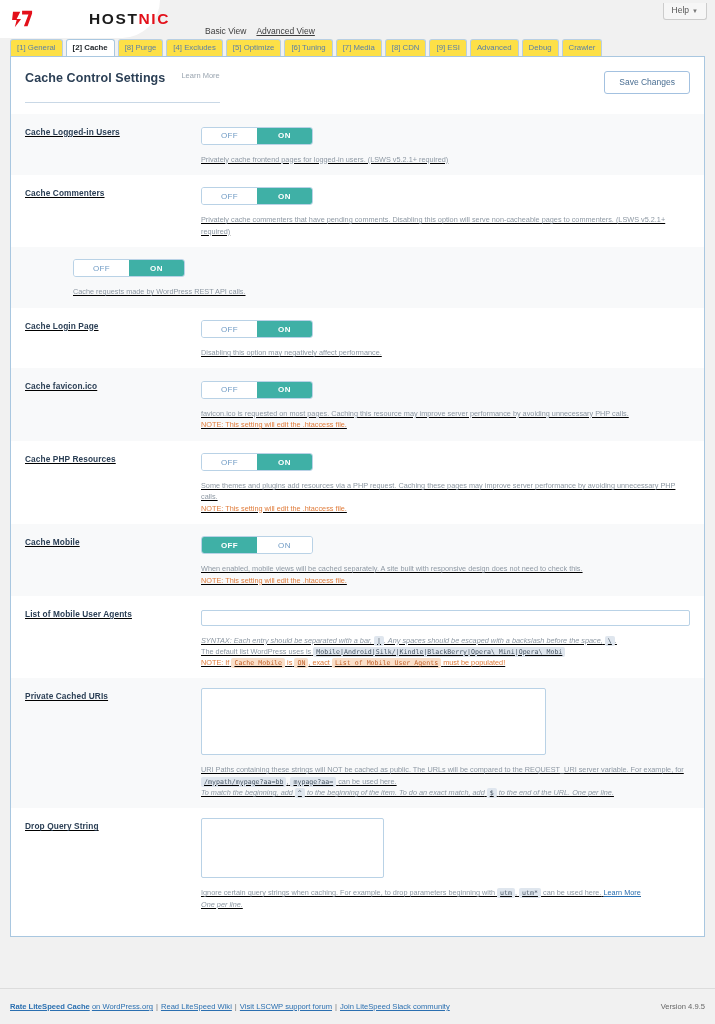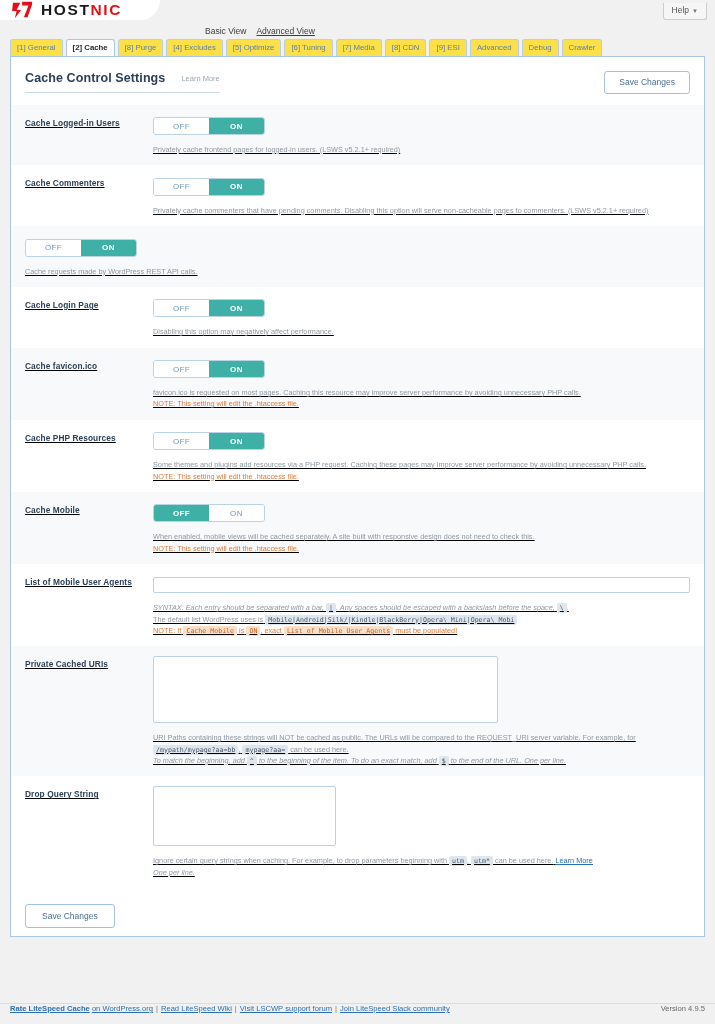--- a/index.html
+++ b/index.html
@@ -15,26 +15,27 @@
 
   
   .topbar {
     position: relative;
     height: 38px;
     background: #f1f1f1;
   }
   .logo-bubble {
     position: absolute;
     left: 0; top: 0;
-    width: 160px; height: 20px;
+    width: 160px; height: 38px;
     background: #ffffff;
     border-bottom-right-radius: 60px;
     display: flex;
     align-items: center;
     padding-left: 12px;
+    gap: 48px;
   }
   .logo-mark { width: 22px; height: 20px; margin-right: 7px; flex: 0 0 auto; }
   .logo-text {
     font-size: 15.5px;
     font-weight: bold;
     letter-spacing: 1.6px;
     line-height: 1;
   }
   .logo-text .host { color: #1b1b1b; }
   .logo-text .nic { color: #e3101a; }
@@ -106,23 +107,23 @@
   }
 
   .panel-head {
     display: flex;
     align-items: flex-start;
     justify-content: space-between;
     padding: 14px 14px 0 14px;
   }
   .title-wrap {
     display: flex;
-    align-items: center;
+    align-items: flex-start;
     border-bottom: 1px solid #c9d8e6;
-    padding-bottom: 7px;
+    padding-bottom: 17px;
     min-width: 190px;
   }
   .page-title {
     font-size: 12.5px;
     font-weight: bold;
     color: #2b3f55;
     letter-spacing: .1px;
   }
   .learn-more-top {
     font-size: 7.5px;
@@ -152,21 +153,21 @@
   .row.alt { background: #f8f9fa; }
   .row-label {
     width: 128px;
     flex: 0 0 128px;
     font-size: 8.3px;
     font-weight: bold;
     color: #2b3f55;
     padding-top: 3px;
     letter-spacing: .1px;
   }
-  .row-body { flex: 1 1 auto; padding-right: 14px; }
+  .row-body { flex: 1 1 auto; padding-right: 14px; margin-left: 48px; }
 
   
   .toggle {
     display: inline-flex;
     border: 1px solid #b9d2e6;
     border-radius: 3px;
     overflow: hidden;
     height: 18px;
   }
   .toggle .opt {
@@ -243,25 +244,25 @@
     padding: 7px 16px;
     border-radius: 3px;
     cursor: pointer;
     line-height: 1;
   }
 
   
   .footer {
     position: absolute;
     left: 0; right: 0; bottom: 0;
-    height: 21px;
+    height: 36px;
     background: #f1f1f1;
     border-top: 1px solid #dcdcdc;
     display: flex;
-    align-items: flex-start;
+    align-items: center;
     justify-content: space-between;
     padding: 0 10px;
     font-size: 7.6px;
     color: #555;
   }
   .footer a { color: #2a6fb0; text-decoration: underline; }
   .footer .sep { color: #777; margin: 0 3px; }
   .footer .ver { color: #666; font-size: 7.6px; }
 </style>
 </head>

